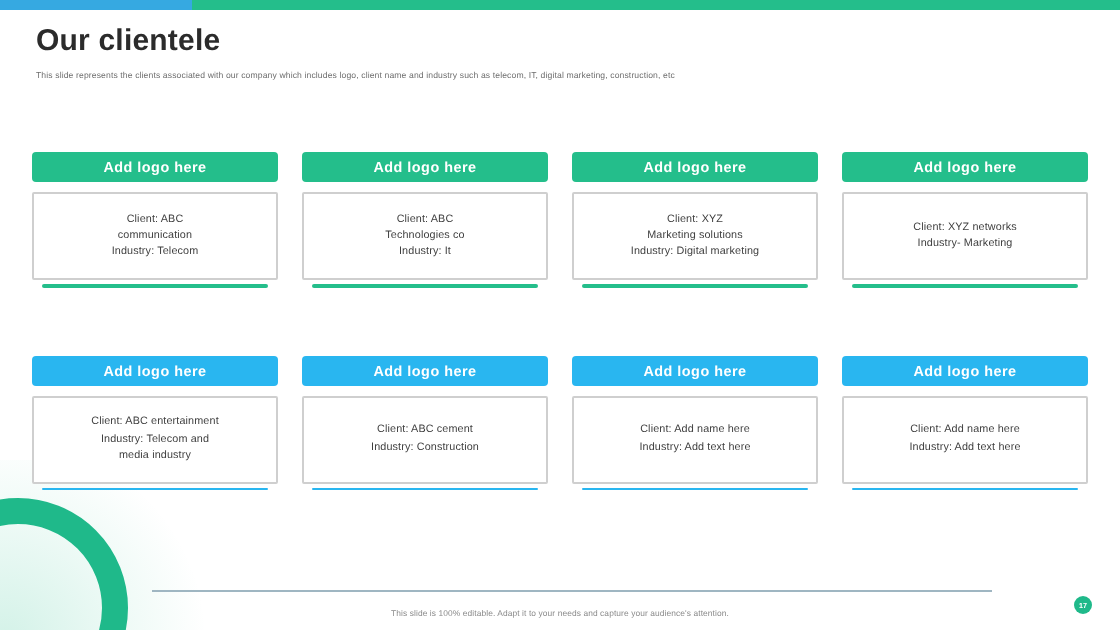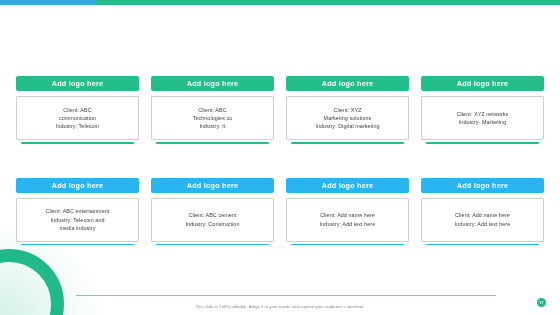--- a/index.html
+++ b/index.html
@@ -186,20 +186,24 @@
 <div class="slide">
 
   <div class="topbar">
     <div class="topbar-blue"></div>
     <div class="topbar-green"></div>
   </div>
 
   <div class="corner-wash"></div>
   <div class="corner-ring"></div>
 
+  <div class="header">
+    <div class="page-title">Our clientele</div>
+    <div class="page-subtitle">This slide represents the clients associated with our company which includes logo, client name and industry such as telecom, IT, digital marketing, construction, etc</div>
+  </div>
 
   <div class="grid">
 
     <div class="row">
       <div class="card">
         <div class="logo-btn green">Add logo here</div>
         <div class="card-body">
           <div class="card-line">Client:  ABC</div>
           <div class="card-line">communication</div>
           <div class="card-line">Industry:   Telecom</div>

